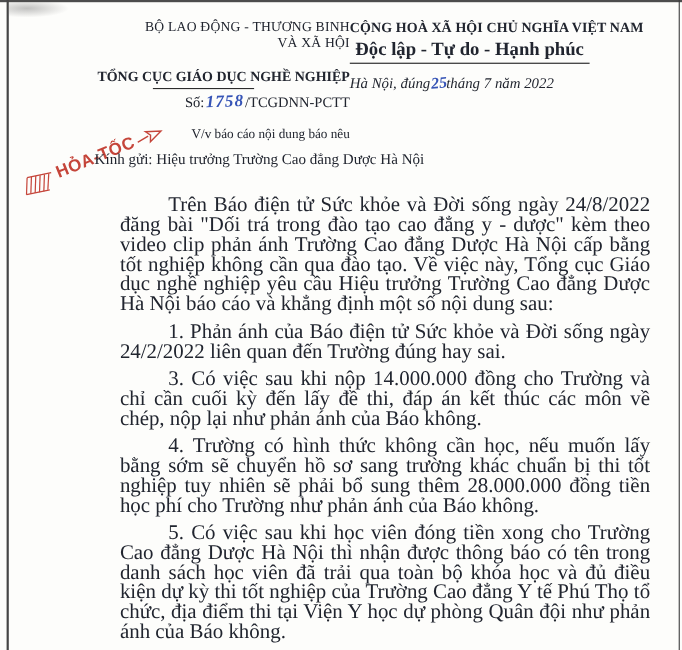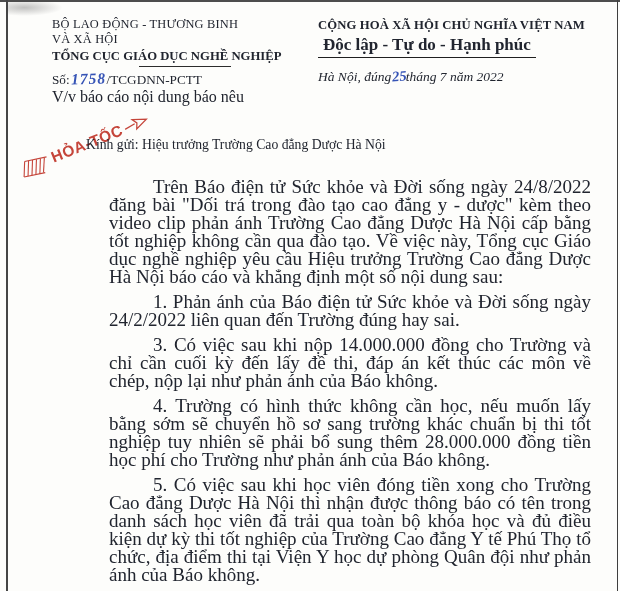--- a/index.html
+++ b/index.html
@@ -10,26 +10,26 @@
     color:#21252f;
   }
   
   .edge-top{position:absolute;top:0;left:0;width:620px;height:2px;background:#4d4d4d;}
   .edge-left{position:absolute;top:0;left:6px;width:1.5px;height:591px;background:#454545;}
   .edge-right{position:absolute;top:0;right:2px;width:1.5px;height:591px;background:#3e3e3e;}
   .corner-smudge{position:absolute;top:2px;left:8px;width:55px;height:14px;
     background:radial-gradient(ellipse at 30% 40%, rgba(120,120,120,.45), rgba(120,120,120,0) 70%);}
 
   
-  .header-left{position:absolute;left:52px;top:17px;width:266px;text-align:left;}
+  .header-left{position:absolute;left:52px;top:17px;width:266px;text-align:right;}
   .ministry-line{font-size:12.4px;line-height:15px;letter-spacing:.2px;}
-  .agency{font-weight:bold;font-size:12.7px;line-height:16px;margin-top:1px;font-family:Liberation Serif, serif;}
+  .agency{font-weight:bold;font-size:12.7px;line-height:16px;margin-top:15px;font-family:Liberation Serif, serif;}
   .agency-rule{width:92px;border-top:1.4px solid #2c2c2c;margin:2px auto 3px;}
   .doc-number{font-size:13.2px;line-height:17px;}
-  .subject{font-size:16px;line-height:16px;margin-top:1px;}
+  .subject{font-size:12px;line-height:16px;margin-top:12px;}
 
   .header-right{position:absolute;left:318px;top:17px;width:288px;text-align:left;}
   .national{font-weight:bold;font-size:12.7px;line-height:16px;letter-spacing:.1px;}
   .motto{font-weight:bold;font-size:17px;display:inline-block;
     border-bottom:1.7px solid #1f1f1f;padding:0 5px 2px;margin-top:2px;}
   .dateline{font-style:italic;font-size:13.5px;margin-top:10px;}
 
   .handwritten{color:#3654b6;font-style:italic;font-weight:bold;display:inline-block;}
   .hw-number{font-size:15.5px;letter-spacing:1px;transform:rotate(-2deg);margin:0 1px;}
   .hw-day{font-size:14.5px;transform:rotate(-5deg);margin:0 -1px 0 1px;}

